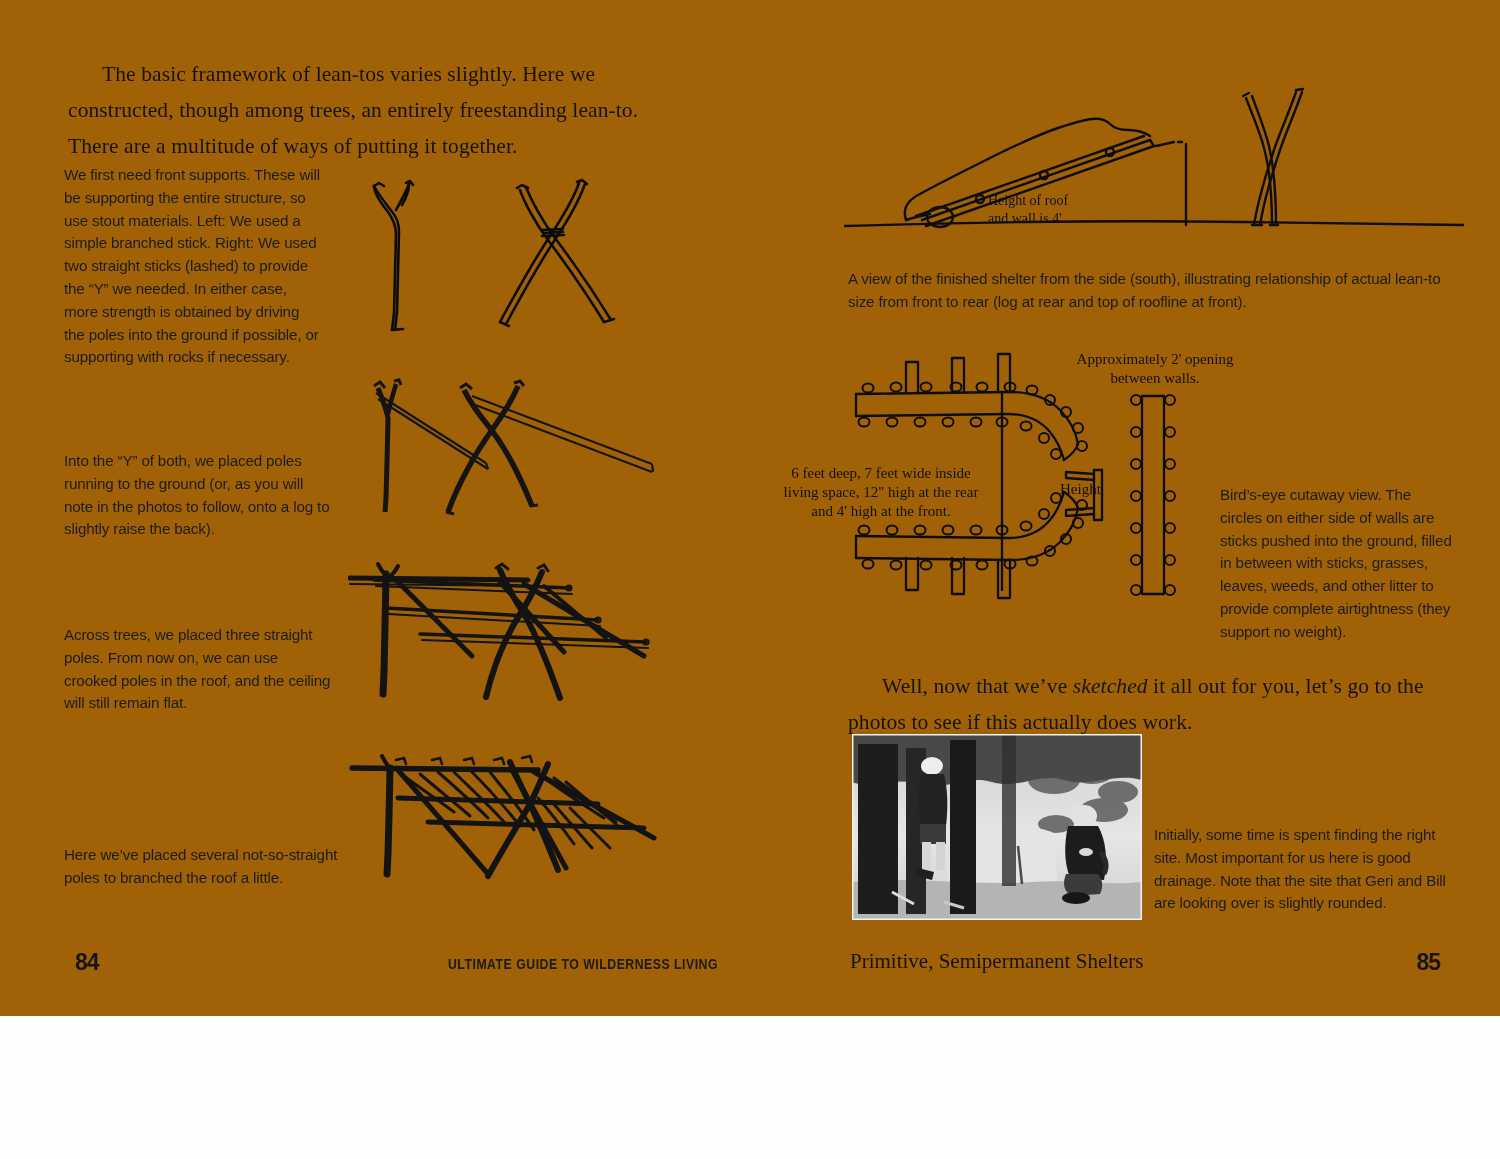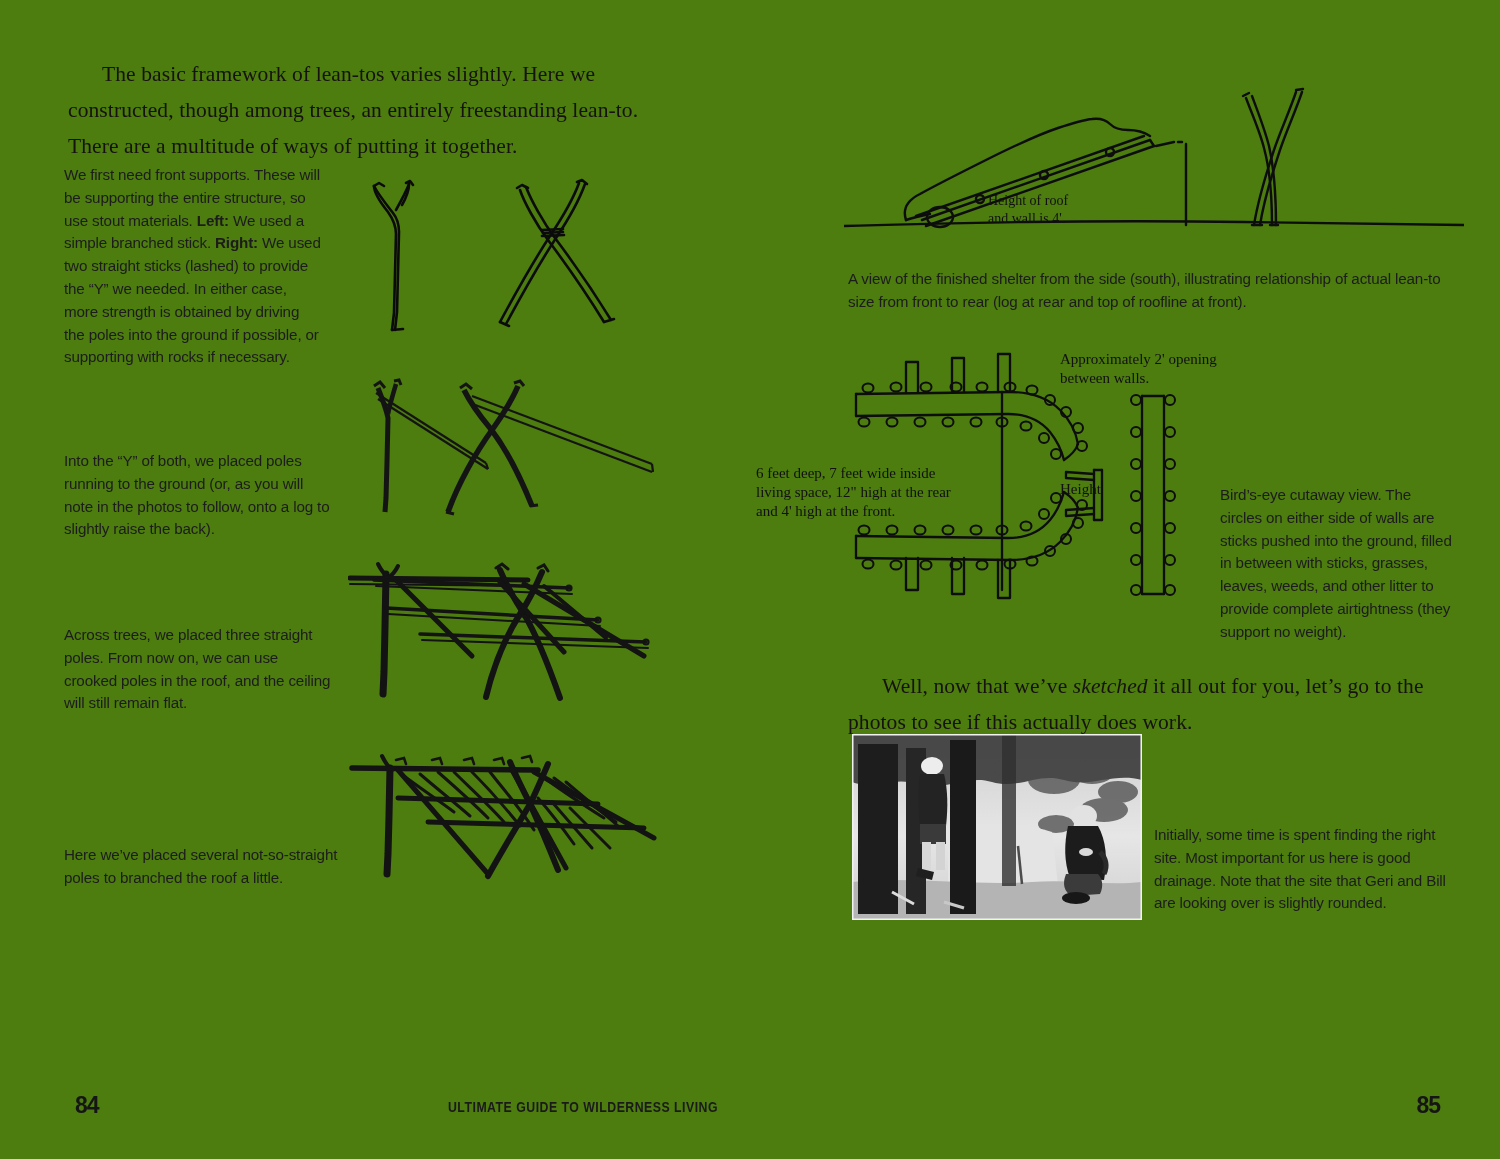--- a/index.html
+++ b/index.html
@@ -12,23 +12,23 @@
     width: 1500px;
     height: 1159px;
     background: #fefefe;
     overflow: hidden;
     font-family: "Liberation Sans", sans-serif;
     color: #111111;
   }
   .page {
     position: absolute;
     top: 0;
-    height: 1159px;
+    height: 1016px;
     width: 750px;
-    background: #4d7c0f;
+    background: #a16207;
   }
   .page-left  { left: 0; }
   .page-right { left: 750px; }
 
   
   .prose {
     font-family: "Liberation Serif", serif;
     font-size: 21.5px;
     line-height: 1.68;
     color: #15120f;
@@ -38,28 +38,29 @@
   .prose em { font-style: italic; }
 
   
   .caption {
     font-family: "Liberation Sans", sans-serif;
     font-size: 15.2px;
     line-height: 1.50;
     color: #1c1c1c;
     letter-spacing: -0.15px;
   }
-  .caption b { font-weight: bold; margin-top: 48px; }
+  .caption b { font-weight: normal; margin-top: 48px; }
 
   
   .diaglabel {
     font-family: "Liberation Serif", serif;
     font-size: 15px;
     line-height: 1.25;
     color: #111;
+    text-align: center;
   }
 
   
   .folio {
     position: absolute;
     bottom: 40px;
     font-family: "Liberation Sans", sans-serif;
     font-weight: bold;
     font-size: 23px;
     letter-spacing: -1px;
@@ -477,16 +478,17 @@
         <path d="M166 112 L170 150" stroke="#4c4c4c" stroke-width="2.5" fill="none"></path>
         <path d="M40 158 L62 170" stroke="#dcdcdc" stroke-width="3" fill="none"></path>
         <path d="M92 168 L112 174" stroke="#c8c8c8" stroke-width="3" fill="none"></path>
 
         <rect x="0" y="0" width="290" height="186" fill="none" stroke="#f2f2f2" stroke-width="3"></rect>
       </svg>
     </div>
 
     <div class="abs caption" style="left:404px; top:824px; width:300px;"><span>Initially, some time is spent finding the right site. Most important for us here is good drainage. Note that the site that Geri and Bill are looking over is slightly rounded.</span></div>
 
+    <div class="runhead-serif" style="left:100px;">Primitive, Semipermanent Shelters</div>
     <div class="folio" style="right:60px;">85</div>
   </div>
 
 </div>
 
 </body></html>

